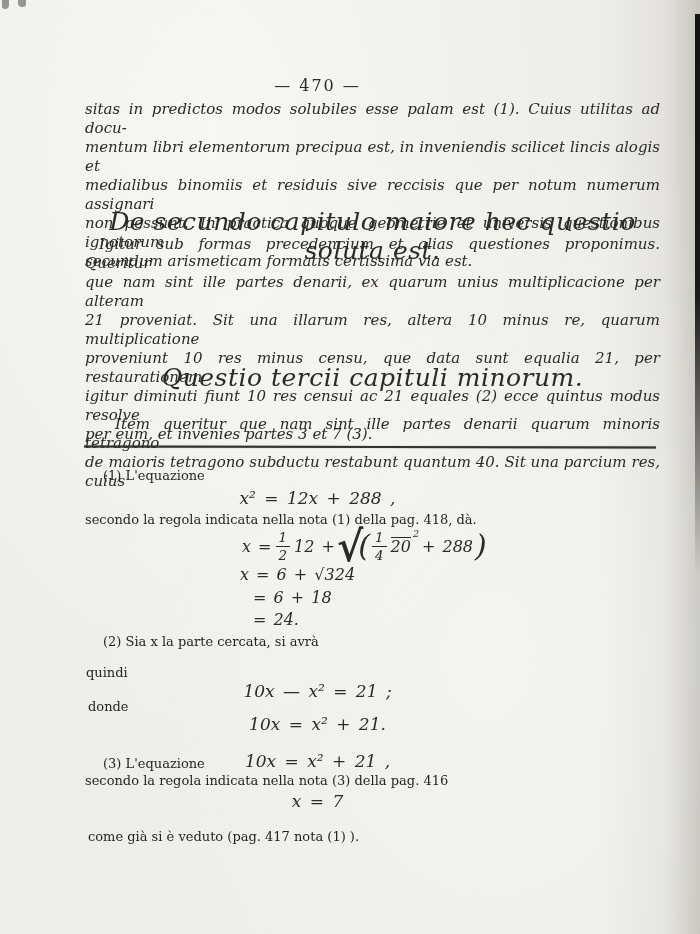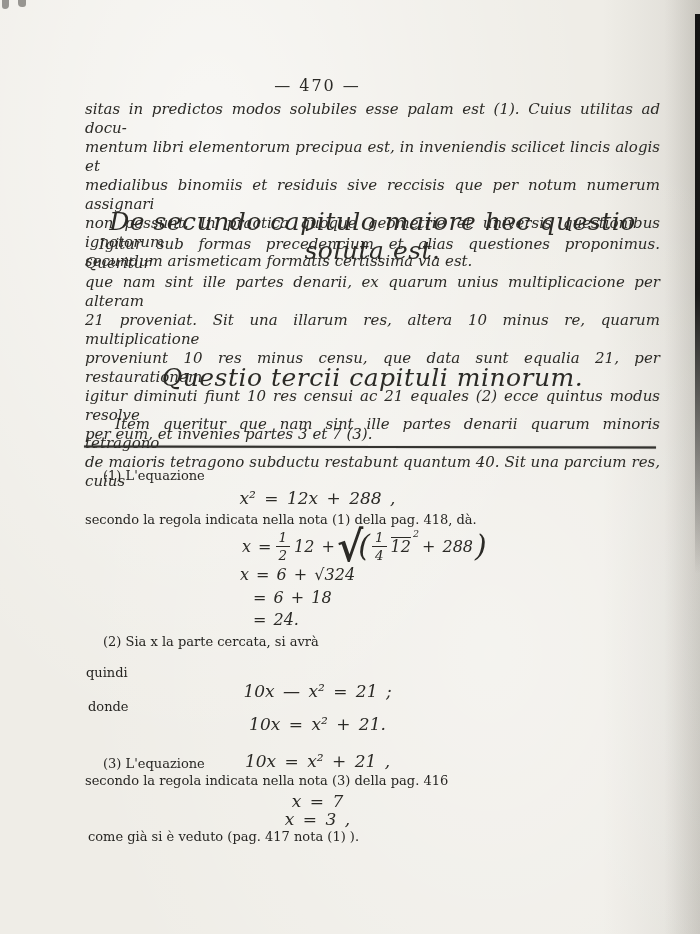--- a/index.html
+++ b/index.html
@@ -96,36 +96,35 @@
       <span class="num">1</span>
       <span class="den">2</span>
     </span>
     <span>12 +</span>
     <span class="rad">√</span>
     <span class="bp">(</span>
     <span class="frac">
       <span class="num">1</span>
       <span class="den">4</span>
     </span>
-    <span class="ovl">12</span>
+    <span class="ovl">20</span>
     <span class="expo">2</span>
     <span>+ 288</span>
     <span class="bp">)</span>
   </div>
 
   <div class="abs step" style="left:240px; top:565px;">x = 6 + √324</div>
   <div class="abs step" style="left:253px; top:588px;">= 6 + 18</div>
   <div class="abs step" style="left:253px; top:610px;">= 24.</div>
 
   <div class="abs fn" style="left:103px; top:634px;">(2) Sia x la parte cercata, si avrà</div>
   <div class="abs fn" style="left:86px; top:665px;">quindi</div>
   <div class="abs eq" style="left:85px; top:681px;">10x — x² = 21 ;</div>
   <div class="abs fn" style="left:88px; top:699px;">donde</div>
   <div class="abs eq" style="left:85px; top:714px;">10x = x² + 21.</div>
 
   <div class="abs fn" style="left:103px; top:736px;margin-top:20px;">(3) L'equazione</div>
   <div class="abs eq" style="left:85px; top:751px;">10x = x² + 21 ,</div>
   <div class="abs fn" style="left:85px; top:773px;">secondo la regola indicata nella nota (3) della pag. 416</div>
   <div class="abs eq" style="left:85px; top:791px;">x = 7</div>
-  <div class="abs eq" style="left:85px; top:809px;">x = 3 ,</div>
   <div class="abs fn" style="left:88px; top:829px;">come già si è veduto (pag. 417 nota (1) ).</div>
 
 </div>
 
 </body></html>

